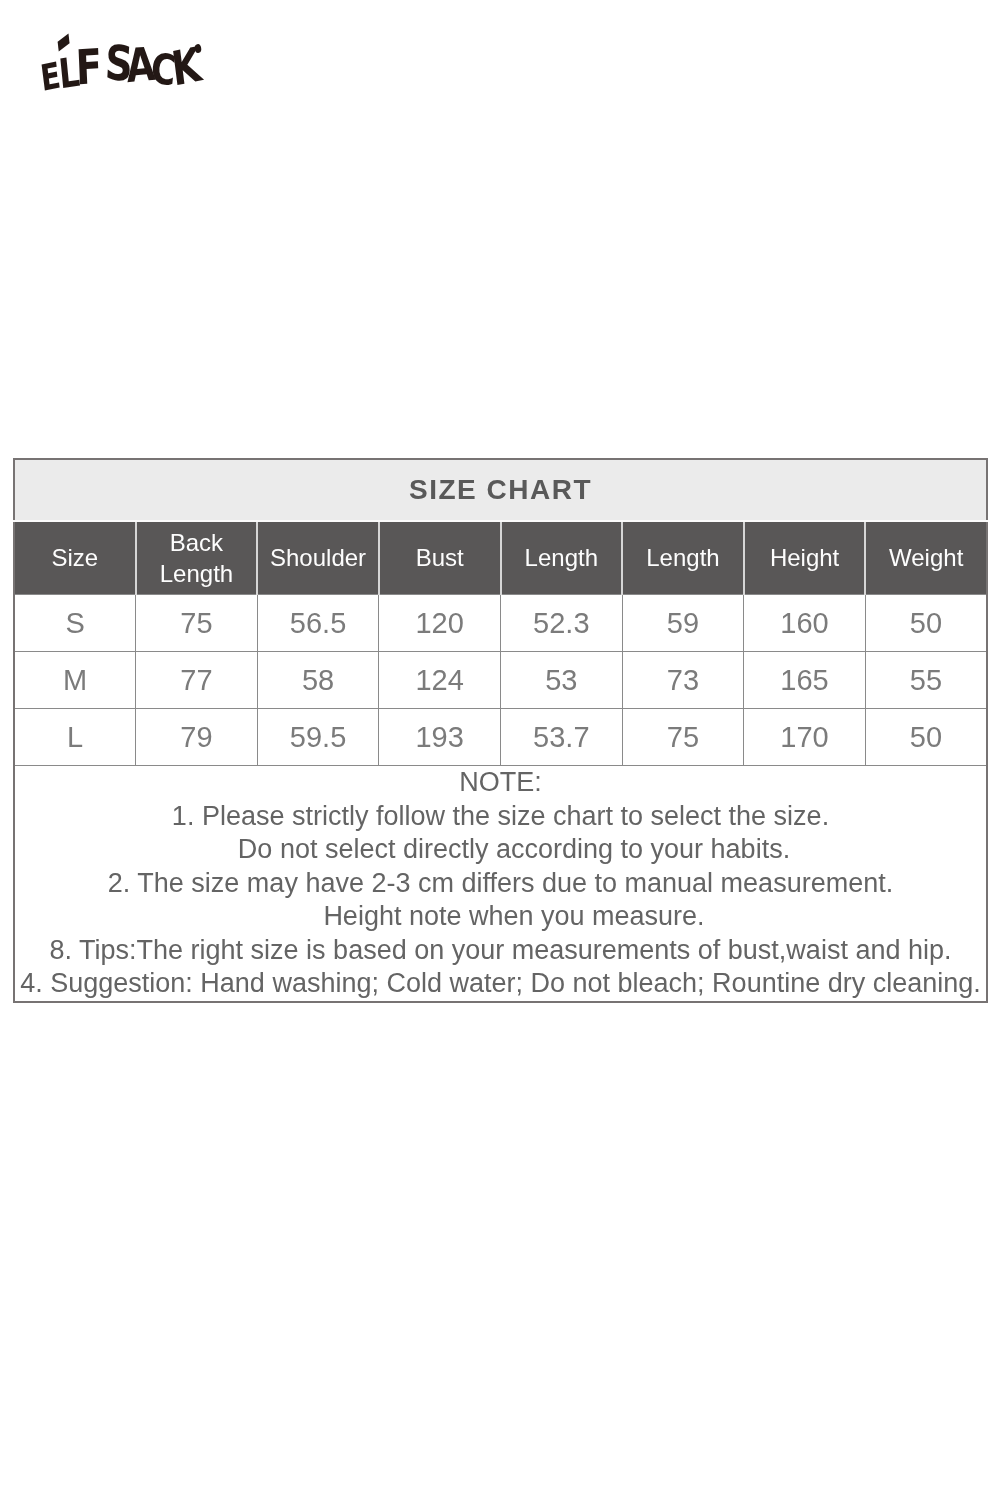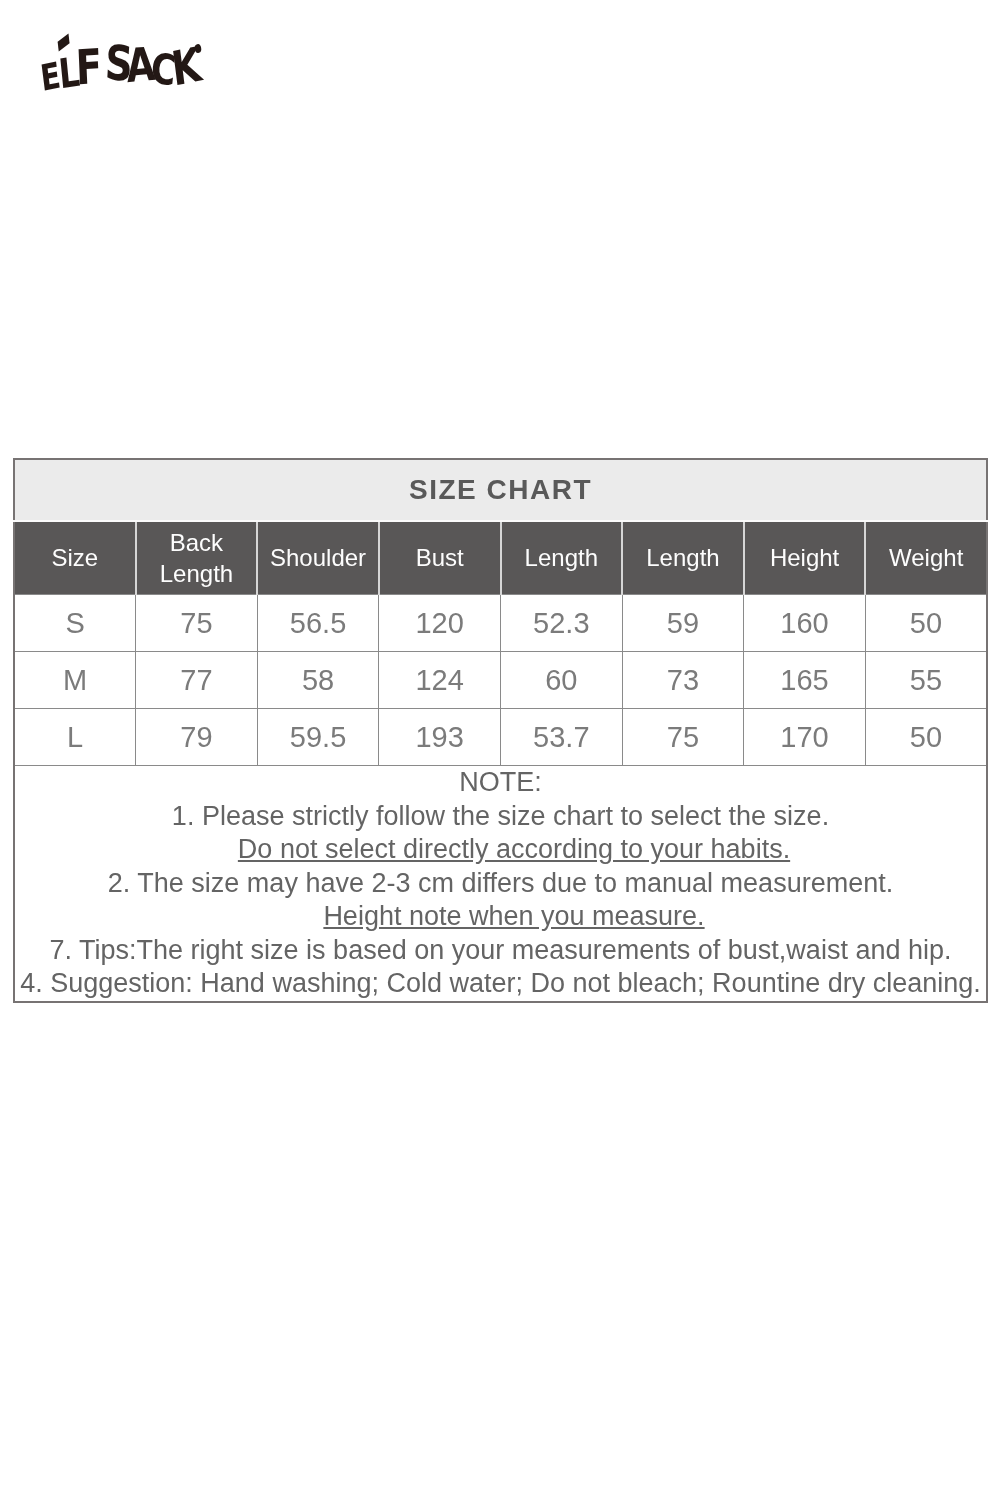--- a/index.html
+++ b/index.html
@@ -113,21 +113,20 @@
     font-size: 27px;
     padding: 24px 16px 28px 34px;
     border-top: 1.5px solid var(--border-color, #8a8a8a);
   }
   .note-line {
     line-height: 33.5px;
     white-space: nowrap;
   }
   .note-line.indent {
     padding-left: 27px;
-    text-decoration: underline;
   }
 </style>
 </head>
 <body>
 
 <div class="page">
 
   <div class="logo">
     <div class="logo-letters"><span style="transform: rotate(-9deg) translateY(8px) scale(0.84);">E</span><span style="transform: rotate(-7deg) translateY(4px) scale(0.95);">L</span><span style="transform: rotate(-3deg) translateY(-2px) scale(1.12);">F</span><span>&nbsp;</span><span style="transform: rotate(4deg) translateY(-6px) scale(1.12);">S</span><span style="transform: rotate(-4deg) translateY(-4px) scale(1.08);">A</span><span style="transform: rotate(7deg) translateY(0px) scale(0.98);">C</span><span style="transform: rotate(-9deg) translateY(-2px) scale(1.1);">K</span></div>
     <div class="accent-tick"></div>
@@ -167,21 +166,21 @@
           <td class="data-cell">52.3</td>
           <td class="data-cell">59</td>
           <td class="data-cell">160</td>
           <td class="data-cell">50</td>
         </tr>
         <tr>
           <td class="data-cell">M</td>
           <td class="data-cell">77</td>
           <td class="data-cell">58</td>
           <td class="data-cell">124</td>
-          <td class="data-cell">60</td>
+          <td class="data-cell">53</td>
           <td class="data-cell">73</td>
           <td class="data-cell">165</td>
           <td class="data-cell">55</td>
         </tr>
         <tr>
           <td class="data-cell">L</td>
           <td class="data-cell">79</td>
           <td class="data-cell">59.5</td>
           <td class="data-cell">193</td>
           <td class="data-cell">53.7</td>
@@ -189,20 +188,20 @@
           <td class="data-cell">170</td>
           <td class="data-cell">50</td>
         </tr>
         <tr>
           <td class="note-cell" colspan="8">
             <div class="note-line">NOTE:</div>
             <div class="note-line">1. Please strictly follow the size chart to select the size.</div>
             <div class="note-line indent">Do not select directly according to your habits.</div>
             <div class="note-line">2. The size may have 2-3 cm differs due to manual measurement.</div>
             <div class="note-line indent">Height note when you measure.</div>
-            <div class="note-line">7. Tips:The right size is based on your measurements of bust,waist and hip.</div>
+            <div class="note-line">8. Tips:The right size is based on your measurements of bust,waist and hip.</div>
             <div class="note-line">4. Suggestion: Hand washing; Cold water; Do not bleach; Rountine dry cleaning.</div>
           </td>
         </tr>
       </tbody>
   </table>
 
 </div>
 
 </body></html>

